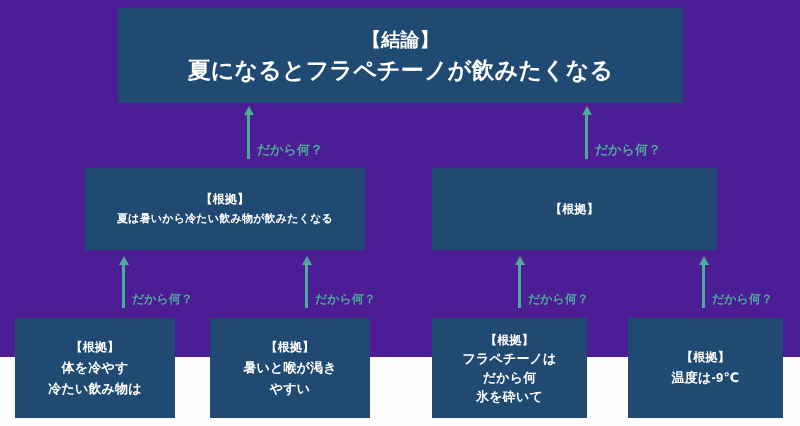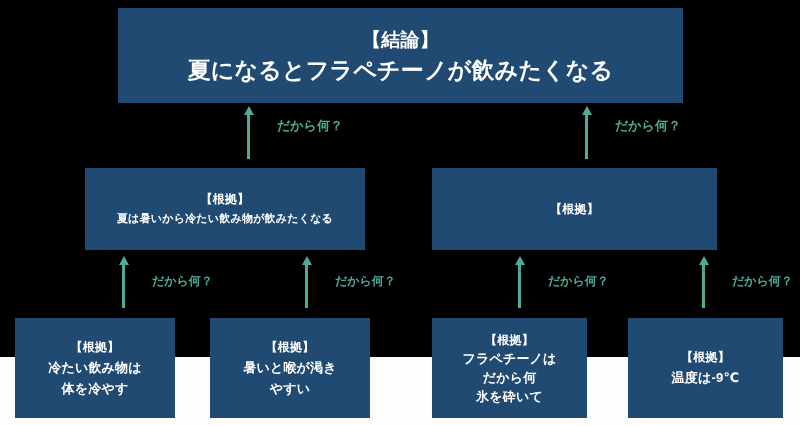--- a/index.html
+++ b/index.html
@@ -10,21 +10,21 @@
     width: 800px;
     height: 426px;
     background: #fdfdfd;
     font-family: "Liberation Sans", "DejaVu Sans", sans-serif;
     overflow: hidden;
   }
   #canvas {
     position: relative;
     width: 800px;
     height: 357px;
-    background: #000000;
+    background: #4c1d95;
   }
 
   
   .node {
     position: absolute;
     background: #204a72;
     color: #ffffff;
     display: flex;
     flex-direction: column;
     align-items: center;
@@ -97,22 +97,21 @@
 
   .node-leaf-1 { left: 15px;  width: 160px; }
   .node-leaf-2 { left: 210px; width: 160px; }
   .node-leaf-3 { left: 432px; width: 155px; }
   .node-leaf-4 { left: 628px; width: 155px; }
 
   
   .arrow {
     position: absolute;
     display: flex;
-    align-items: flex-start;
-    gap: 20px;
+    align-items: flex-end;
   }
   .arrow .shaft {
     position: relative;
     width: 3px;
     background: #4cab99;
   }
   .arrow .head {
     position: absolute;
     top: -8px;
     left: -3.5px;
@@ -208,22 +207,22 @@
 
   <div class="arrow arrow-r2b">
     <div class="shaft">
       <div class="head"></div>
     </div>
     <span class="arrow-label">だから何？</span>
   </div>
 
   <div class="node node-leaf node-leaf-1">
     <span class="line line-tag">【根拠】</span>
+    <span class="line line-body">体を冷やす</span>
     <span class="line line-body">冷たい飲み物は</span>
-    <span class="line line-body">体を冷やす</span>
   </div>
 
   <div class="node node-leaf node-leaf-2">
     <span class="line line-tag">【根拠】</span>
     <span class="line line-body">暑いと喉が渇き</span>
     <span class="line line-body">やすい</span>
   </div>
 
   <div class="node node-leaf node-leaf-3 four-line">
     <span class="line line-tag">【根拠】</span>

